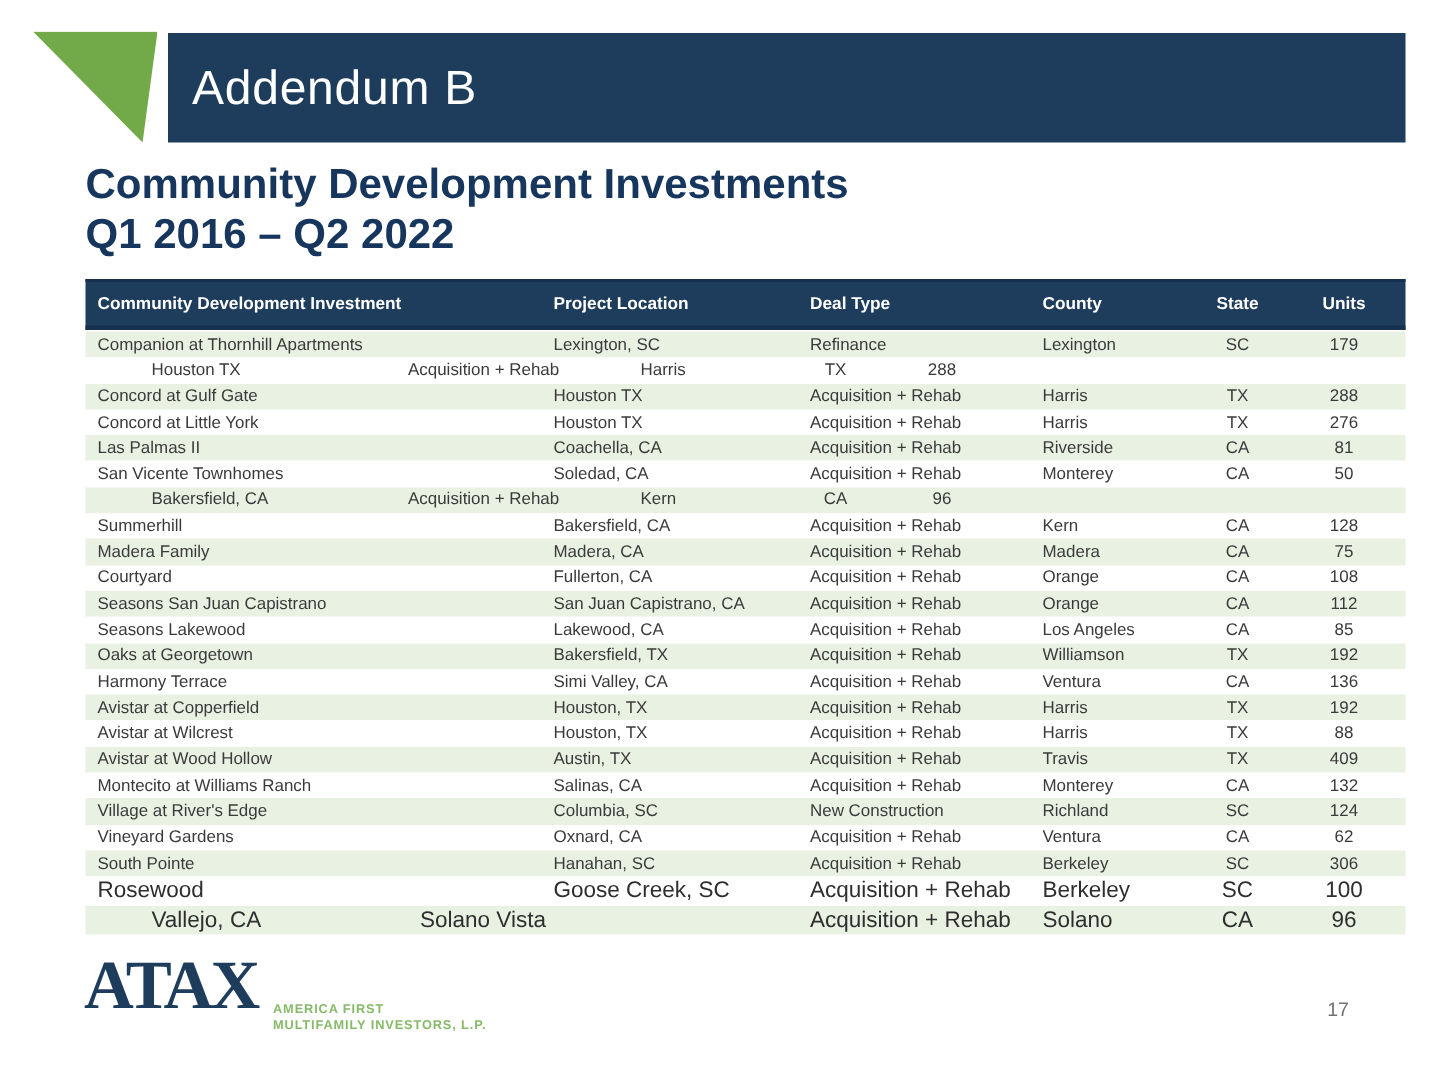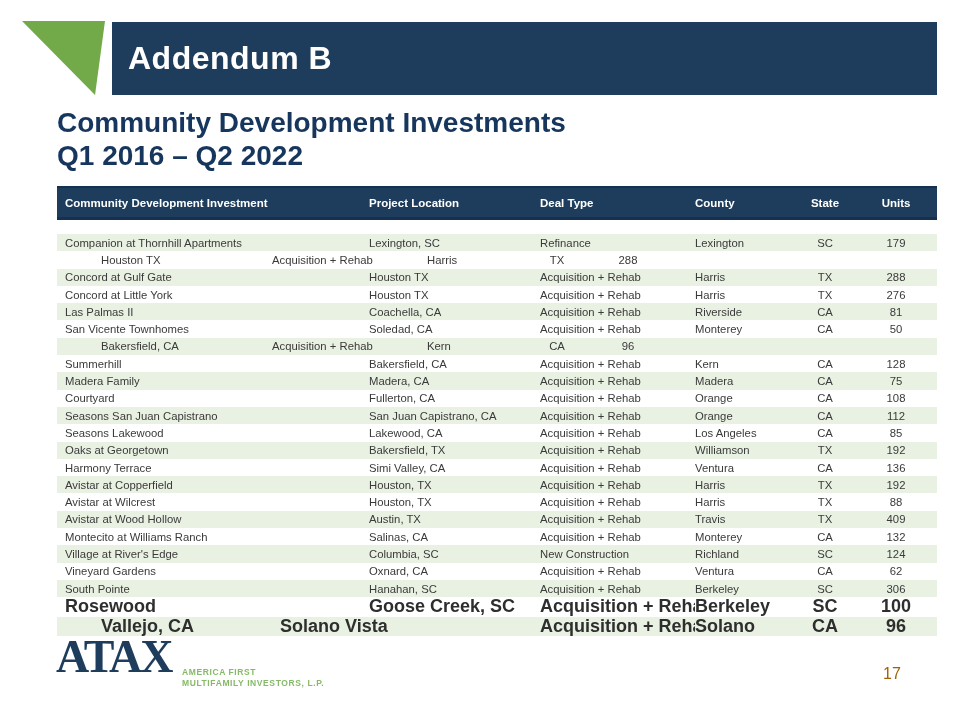--- a/index.html
+++ b/index.html
@@ -19,47 +19,47 @@
   }
   
   .banner{
     position:absolute;left:112px;top:22px;
     width:825px;height:73px;
     background:#1e3d5c;
     display:flex;align-items:center;
     box-sizing:border-box;padding-left:16px;
   }
   .banner .banner-text{
-    color:#ffffff;font-size:32px;font-weight:bold;
+    color:#ffffff;font-size:32px;font-weight:normal;
     letter-spacing:0.5px;
   }
   
   .title{
     position:absolute;left:57px;top:106px;
     color:#17365d;font-size:28px;font-weight:bold;
     line-height:33px;white-space:pre-line;
   }
   
   .table{
     position:absolute;left:57px;top:186px;width:880px;
   }
   .thead{
     display:flex;align-items:center;
     background:#1e3d5c;height:29px;
     border-top:2px solid #16314f;
     border-bottom:3px solid #16314f;
     color:#ffffff;font-weight:bold;font-size:11.5px;
-    margin-bottom:14px;
+    margin-bottom:1px;
   }
   .trow{
     display:flex;align-items:center;
     height:17.3px;font-size:11.3px;color:#3a3a3a;
   }
   .trow.stripe{background:#e9f1e2;}
-  .trow.big{height:19.5px;font-size:18px;color:#2e2e2e;font-weight:bold;}
+  .trow.big{height:19.5px;font-size:15px;color:#2e2e2e;}
   .cell{box-sizing:border-box;overflow:hidden;white-space:nowrap;}
   .c0{width:268px;padding-left:8px;}
   .c1{width:215px;padding-left:44px;}
   .c2{width:155px;}
   .c3{width:100px;}
   .c4{width:60px;text-align:center;}
   .c5{width:82px;text-align:center;}
   
   .logo-word{
     position:absolute;left:56px;top:634px;
@@ -68,21 +68,21 @@
     color:#1e3d5c;letter-spacing:-2px;
   }
   .logo-tagline{
     position:absolute;left:182px;top:667px;
     color:#86ba68;font-size:8.5px;line-height:11px;
     letter-spacing:0.6px;font-weight:bold;
     white-space:pre-line;
   }
   .page-number{
     position:absolute;left:870px;top:665px;width:44px;
-    text-align:center;color:#a16207;font-size:16px;
+    text-align:center;color:#737373;font-size:13px;
   }
 </style>
 </head>
 <body>
 
 <div class="slide">
 
   <div class="triangle"></div>
 
   <div class="banner">

